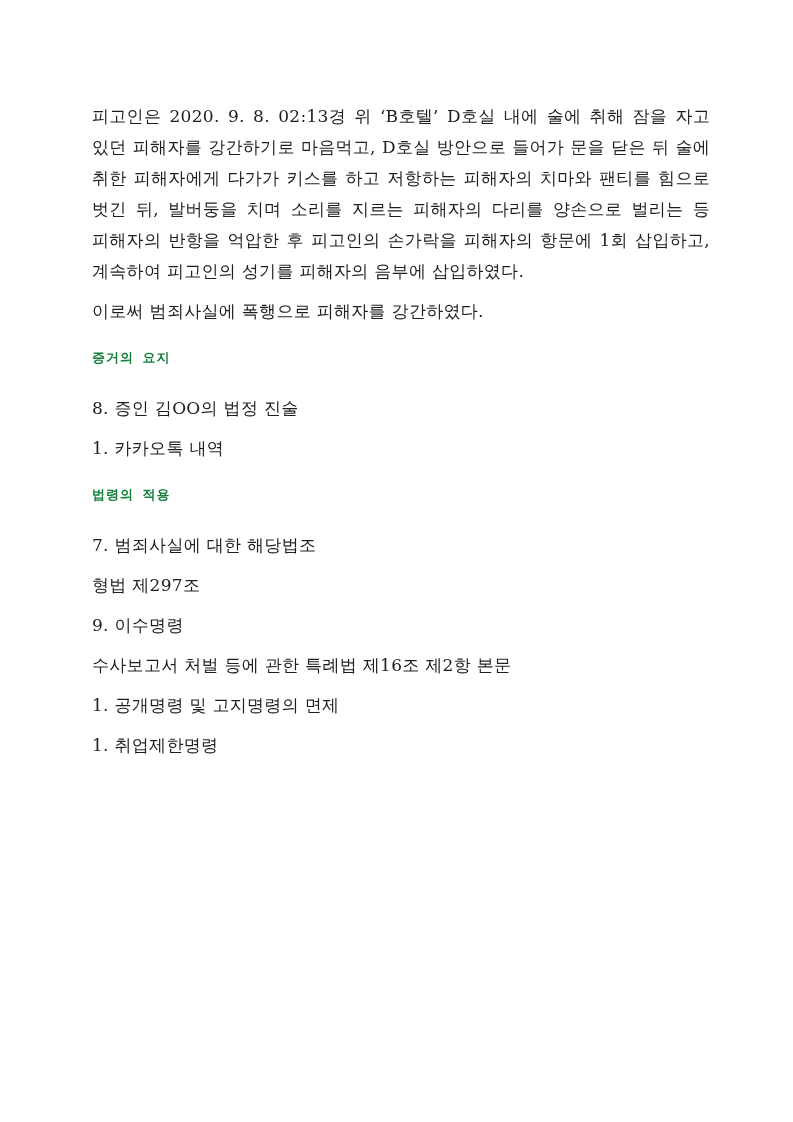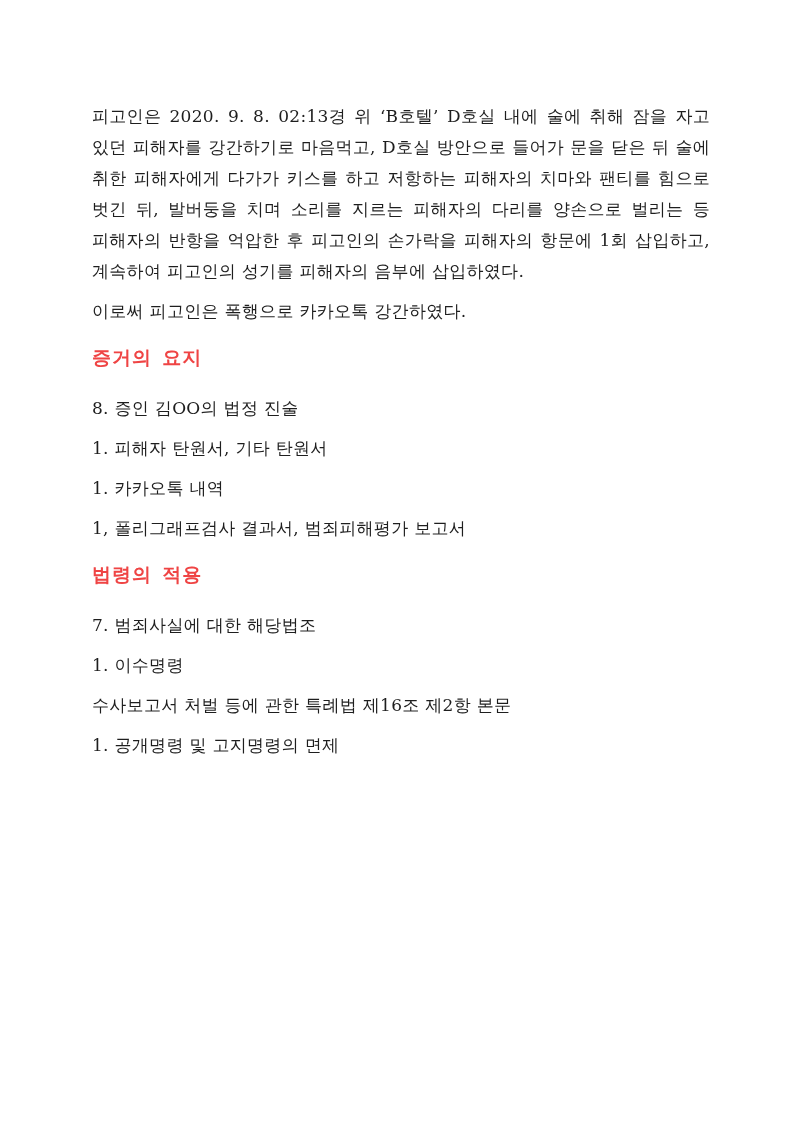--- a/index.html
+++ b/index.html
@@ -28,46 +28,46 @@
     color: #1e1e1e;
     text-align: justify;
     text-align-last: left;
     word-break: keep-all;
     letter-spacing: 0.3px;
     margin: 0 0 9px 0;
   }
   .section-heading {
     font-family: "Liberation Sans", "DejaVu Sans", sans-serif;
     font-weight: bold;
-    font-size: 19px;
+    font-size: 13px;
     line-height: 22px;
-    color: #ef4444;
+    color: #15803d;
     letter-spacing: 1px;
     word-spacing: 4px;
     margin: 20px 0 24px 0;
   }
 </style>
 </head>
 <body>
 
 <div class="page">
   <main class="doc">
 
     <p class="body-text">피고인은 2020. 9. 8. 02:13경 위 ‘B호텔’ D호실 내에 술에 취해 잠을 자고 있던 피해자를 강간하기로 마음먹고, D호실 방안으로 들어가 문을 닫은 뒤 술에 취한 피해자에게 다가가 키스를 하고 저항하는 피해자의 치마와 팬티를 힘으로 벗긴 뒤, 발버둥을 치며 소리를 지르는 피해자의 다리를 양손으로 벌리는 등 피해자의 반항을 억압한 후 피고인의 손가락을 피해자의 항문에 1회 삽입하고, 계속하여 피고인의 성기를 피해자의 음부에 삽입하였다.</p>
 
-    <p class="body-text">이로써 피고인은 폭행으로 카카오톡 강간하였다.</p>
+    <p class="body-text">이로써 범죄사실에 폭행으로 피해자를 강간하였다.</p>
 
     <h2 class="section-heading">증거의 요지</h2>
 
     <p class="body-text">8. 증인 김OO의 법정 진술</p>
-    <p class="body-text">1. 피해자 탄원서, 기타 탄원서</p>
     <p class="body-text">1. 카카오톡 내역</p>
-    <p class="body-text">1, 폴리그래프검사 결과서, 범죄피해평가 보고서</p>
 
     <h2 class="section-heading">법령의 적용</h2>
 
     <p class="body-text">7. 범죄사실에 대한 해당법조</p>
-    <p class="body-text">1. 이수명령</p>
+    <p class="body-text">형법 제297조</p>
+    <p class="body-text">9. 이수명령</p>
     <p class="body-text">수사보고서 처벌 등에 관한 특례법 제16조 제2항 본문</p>
     <p class="body-text">1. 공개명령 및 고지명령의 면제</p>
+    <p class="body-text">1. 취업제한명령</p>
 
   </main>
 </div>
 
 </body></html>

